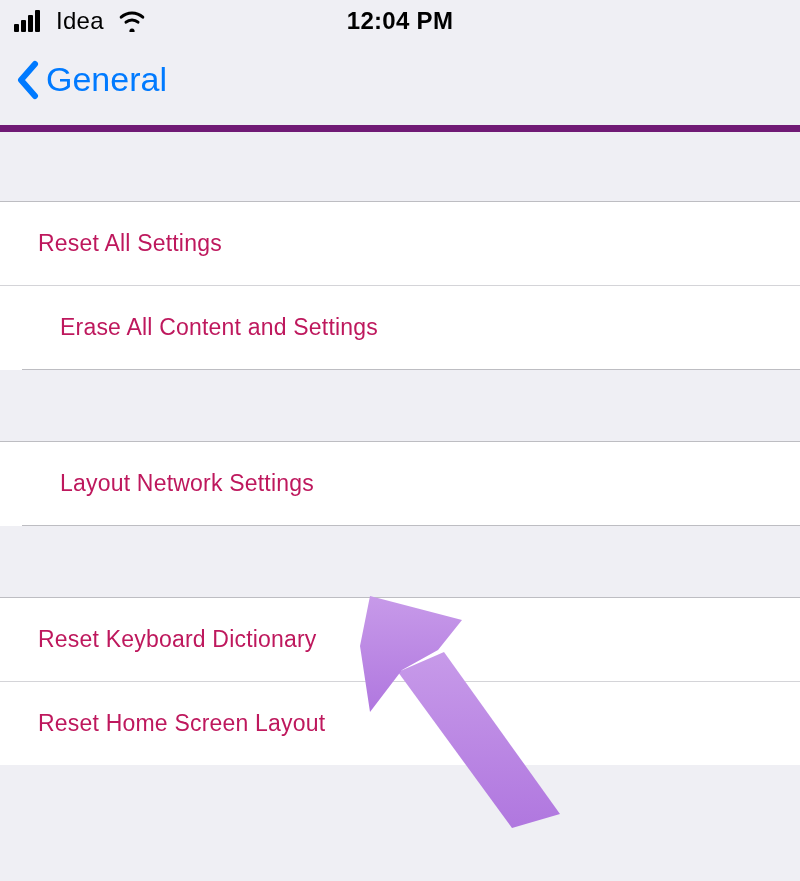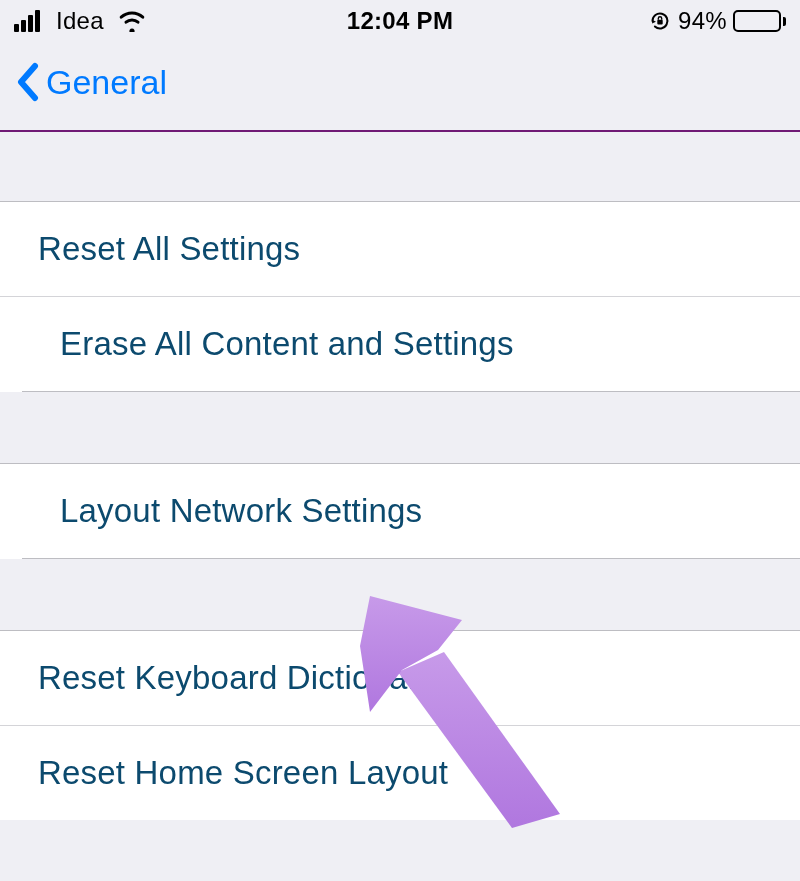--- a/index.html
+++ b/index.html
@@ -92,21 +92,21 @@
       border-radius: 0 2px 2px 0;
       margin-left: 2px;
     }
     
     .nav-header {
       height: 90px;
       display: flex;
       align-items: center;
       padding: 0 16px 8px 16px;
       position: relative;
-      border-bottom: 2px solid #701a75;
+      border-bottom: 7px solid #701a75;
     }
     .back-btn {
       display: flex;
       align-items: center;
       color: #007aff;
       font-size: 34px;
       font-weight: 400;
       gap: 6px;
     }
     .back-chevron svg { display:block; }
@@ -124,23 +124,23 @@
       border-bottom: 1px solid #bdbdc2;
     }
     .section-gap.small {
       height: 72px;
     }
     .list {
       background: #fff;
     }
     .list-item {
       padding: 28px 34px 28px 38px;
-      font-size: 33px;
+      font-size: 23px;
       font-weight: 400;
-      color: #0c4a6e;
+      color: #be185d;
       border-bottom: 1px solid #d4d4d8;
       background: #fff;
       letter-spacing: 0.2px;
     }
     .list-item.last-in-group {
       border-bottom: 1px solid #bdbdc2;
       margin-left: 22px;
     }
     .list-item.no-bottom-border{
       border-bottom: none;
@@ -167,35 +167,20 @@
     <span class="carrier">Idea</span>
     <span class="wifi-icon">
       <svg width="28" height="22" viewBox="0 0 28 22">
         <path d="M14 18.5 a2.6 2.6 0 1 0 0.01 0 Z" fill="#000"></path>
         <path d="M8 12.2 a9 9 0 0 1 12 0" stroke="#000" stroke-width="3" fill="none" stroke-linecap="round"></path>
         <path d="M3.2 7.2 a16 16 0 0 1 21.6 0" stroke="#000" stroke-width="3" fill="none" stroke-linecap="round"></path>
       </svg>
     </span>
   </div>
   <div class="status-center">12:04 PM</div>
-  <div class="status-right">
-    <span class="lock-icon">
-      <svg width="24" height="24" viewBox="0 0 24 24">
-        <path d="M4.5 12 a7.5 7.5 0 1 1 2.4 5.5" stroke="#000" stroke-width="2" fill="none" stroke-linecap="round"></path>
-        <path d="M4 14.5 L4.5 11 L8 12.8 Z" fill="#000"></path>
-        <rect x="9.3" y="10.8" width="5.4" height="4.6" rx="1" fill="#000"></rect>
-        <path d="M10.3 10.8 v-1.4 a1.7 1.7 0 0 1 3.4 0 v1.4" stroke="#000" stroke-width="1.4" fill="none"></path>
-      </svg>
-    </span>
-    <span>94%</span>
-    <span class="battery">
-      <span class="battery-body"><span class="battery-fill"></span></span>
-      <span class="battery-tip"></span>
-    </span>
-  </div>
 </div>
 
 <div class="nav-header">
   <div class="back-btn">
     <span class="back-chevron">
       <svg width="24" height="40" viewBox="0 0 24 40">
         <polyline points="19,4 5,20 19,36" fill="none" stroke="#007aff" stroke-width="6" stroke-linecap="round" stroke-linejoin="round"></polyline>
       </svg>
     </span>
     <span>General</span>

